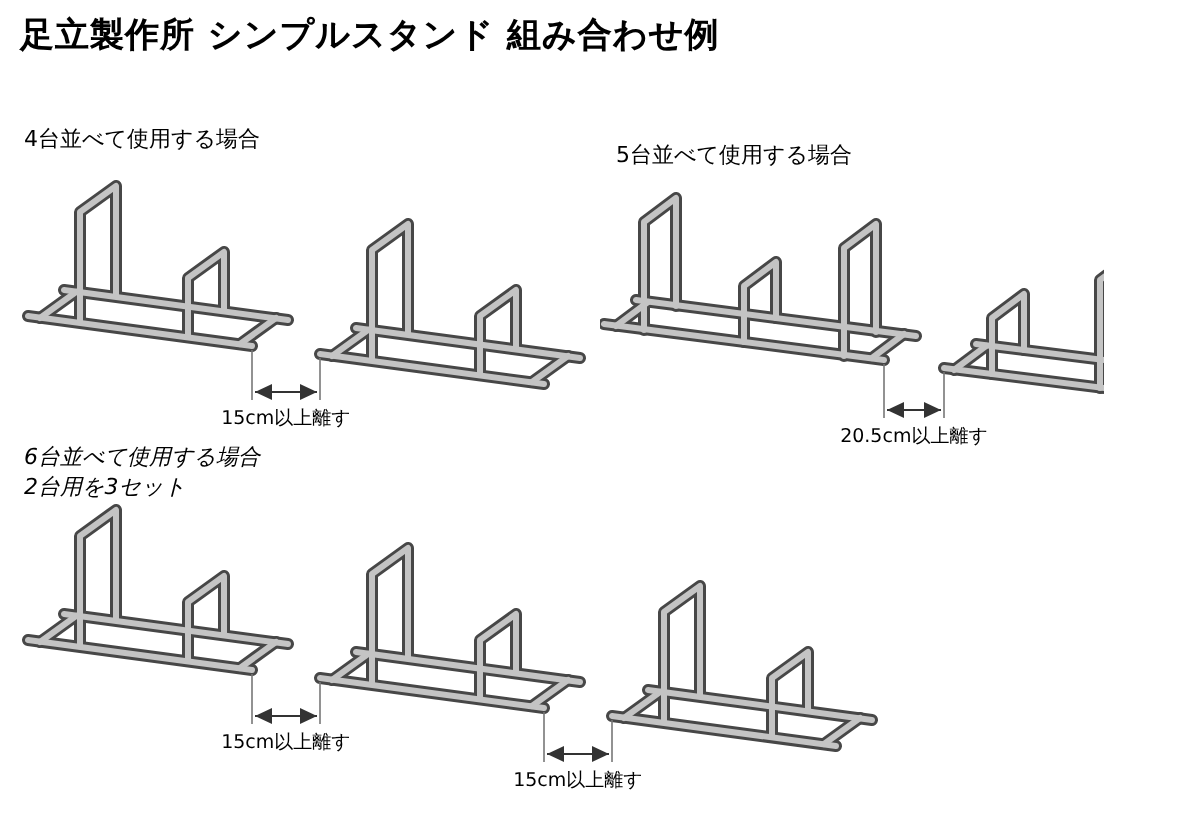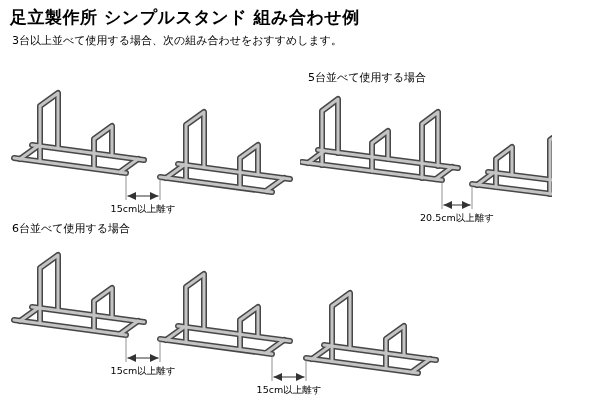--- a/index.html
+++ b/index.html
@@ -6,43 +6,44 @@
   .screen {
     position:relative; width:552px; height:412px; background:#ffffff;
     font-family:"DejaVu Sans","Liberation Sans",sans-serif; color:#000;
     overflow:hidden;
   }
   .title { position:absolute; left:10px; top:6px; font-size:17px; font-weight:bold; letter-spacing:0.5px; }
   .subtitle { position:absolute; left:12px; top:33px; font-size:11px; }
   .caption { position:absolute; font-size:11px; line-height:1.35; }
   #cap1 { left:12px;  top:63px; }
   #cap2 { left:308px; top:71px; }
-  #cap3 { left:12px;  top:222px; }
+  #cap3 { left:12px;  top:222px;font-style:italic; }
   svg.diagram { position:absolute; }
   .ext  { stroke:#777; stroke-width:0.8; }
   .dim  { stroke:#333; stroke-width:1; }
   .dimtext { font-size:9.5px; fill:#000; }
 </style>
 </head>
 <body>
 
 <div class="screen">
 
   <div class="title">足立製作所 シンプルスタンド 組み合わせ例</div>
-  <div class="subtitle">3台以上並べて使用する場合、次の組み合わせをおすすめします。</div>
 
   <div class="caption" id="cap1">
+    <div>4台並べて使用する場合</div>
   </div>
 
   <div class="caption" id="cap2">
     <div>5台並べて使用する場合</div>
   </div>
 
   <div class="caption" id="cap3">
     <div>6台並べて使用する場合</div>
+    <div>2台用を3セット</div>
   </div>
 
   <svg width="0" height="0" style="position:absolute" aria-hidden="true">
     <defs>
       <marker id="ah-s" markerWidth="9" markerHeight="8" refX="0.5" refY="4" orient="auto" markerUnits="userSpaceOnUse">
         <path d="M9,0 L0.5,4 L9,8 z" fill="#333"></path>
       </marker>
       <marker id="ah-e" markerWidth="9" markerHeight="8" refX="8.5" refY="4" orient="auto" markerUnits="userSpaceOnUse">
         <path d="M0,0 L8.5,4 L0,8 z" fill="#333"></path>
       </marker>

